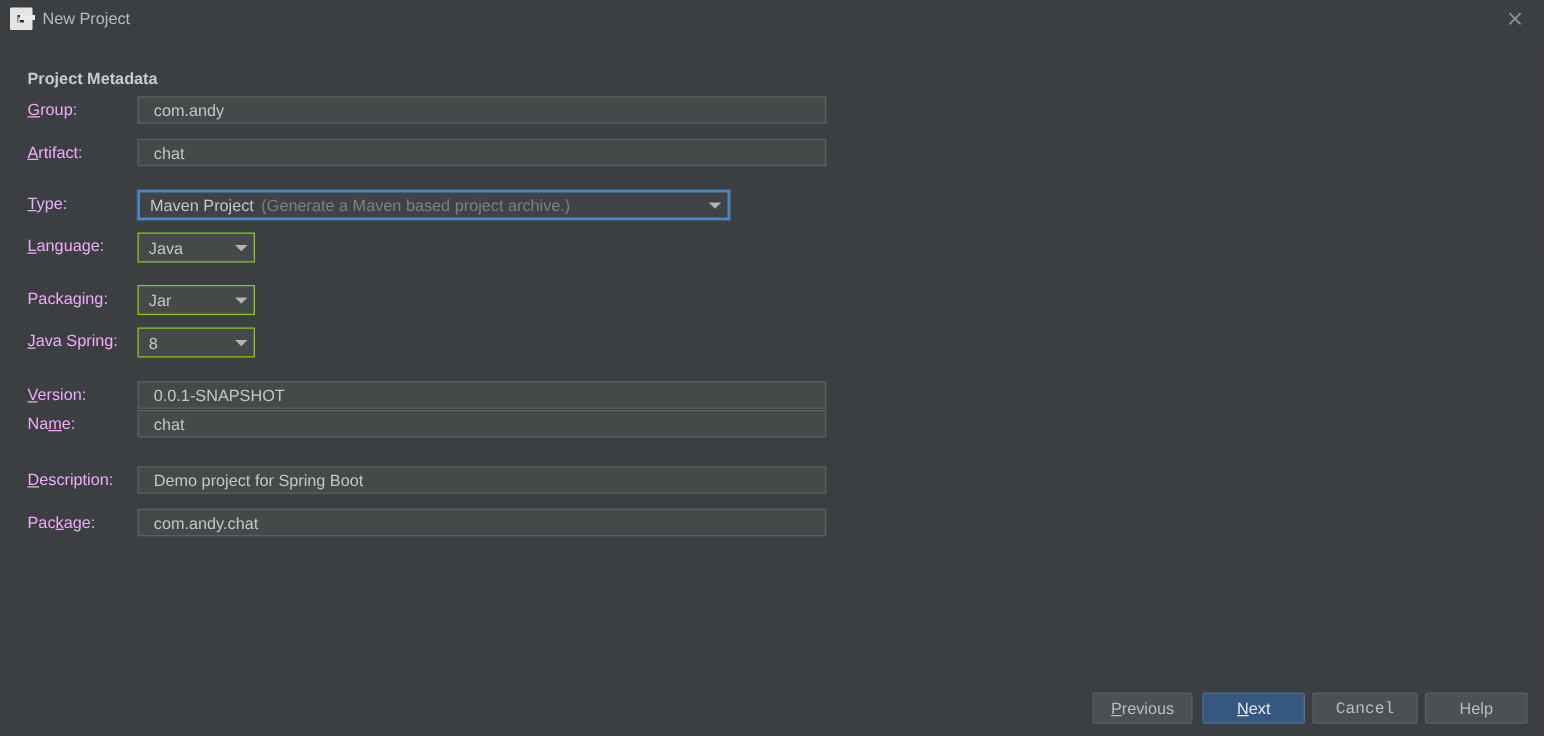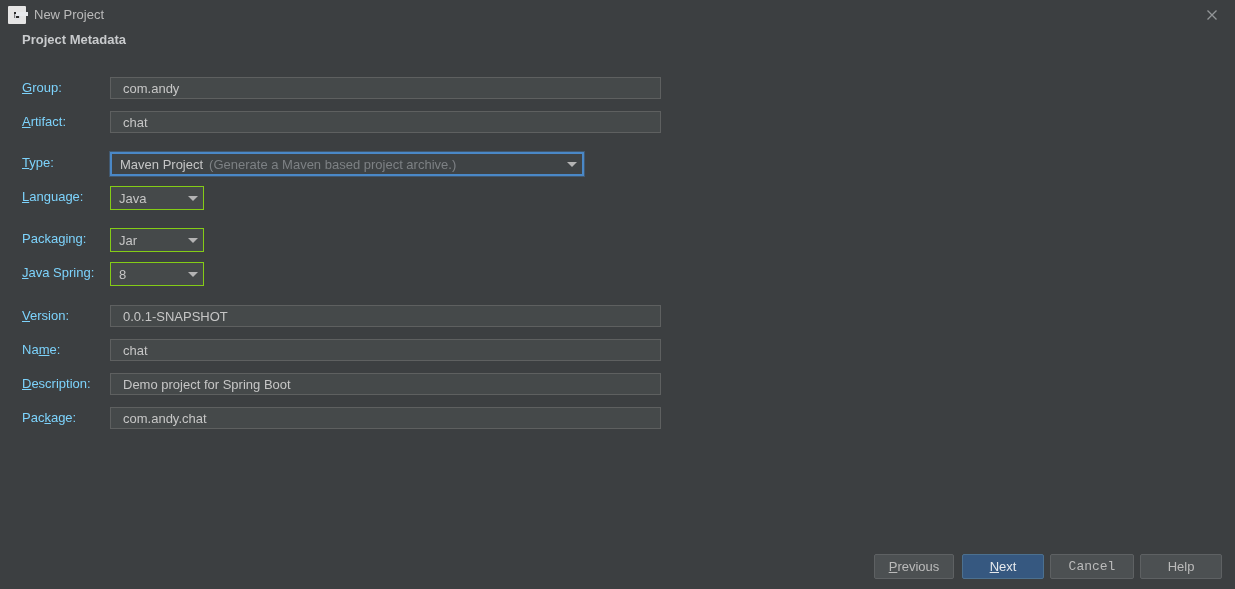--- a/index.html
+++ b/index.html
@@ -64,39 +64,39 @@
     right: 14px; top: 6px;
     width: 18px; height: 18px;
     cursor: pointer;
     opacity: 0.75;
   }
   .close-btn svg { display: block; }
 
   
   .section-heading {
     position: absolute;
-    left: 22px; top: 32px;
+    left: 22px; top: 55px;
     font-size: 13px;
     font-weight: bold;
     color: #c9cbcd;
   }
 
   
   .form-row {
     position: absolute;
     left: 0;
     height: 22px;
   }
   .field-label {
     position: absolute;
     left: 22px;
     top: 0;
     width: 86px;
     font-size: 13px;
-    color: #7dd3fc;
+    color: #f0abfc;
     line-height: 22px;
     white-space: nowrap;
   }
   .field-label u { text-decoration: underline; }
 
   .text-input {
     position: absolute;
     left: 110px;
     top: 0;
     width: 551px;
@@ -256,21 +256,21 @@
         <span class="arrow-glyph"></span>
       </span>
   </div>
 </div>
 
 <div class="form-row" style="top:305px; width:1235px;">
   <label class="field-label"><span></span><u>V</u><span>ersion:</span></label>
   <input class="text-input" type="text" value="0.0.1-SNAPSHOT" style="">
 </div>
 
-<div class="form-row" style="top:339px; width:1235px;">
+<div class="form-row" style="top:328px; width:1235px;">
   <label class="field-label"><span>Na</span><u>m</u><span>e:</span></label>
   <input class="text-input" type="text" value="chat" style="">
 </div>
 
 <div class="form-row" style="top:373px; width:1235px;">
   <label class="field-label"><span></span><u>D</u><span>escription:</span></label>
   <input class="text-input" type="text" value="Demo project for Spring Boot" style="">
 </div>
 
 <div class="form-row" style="top:407px; width:1235px;">

